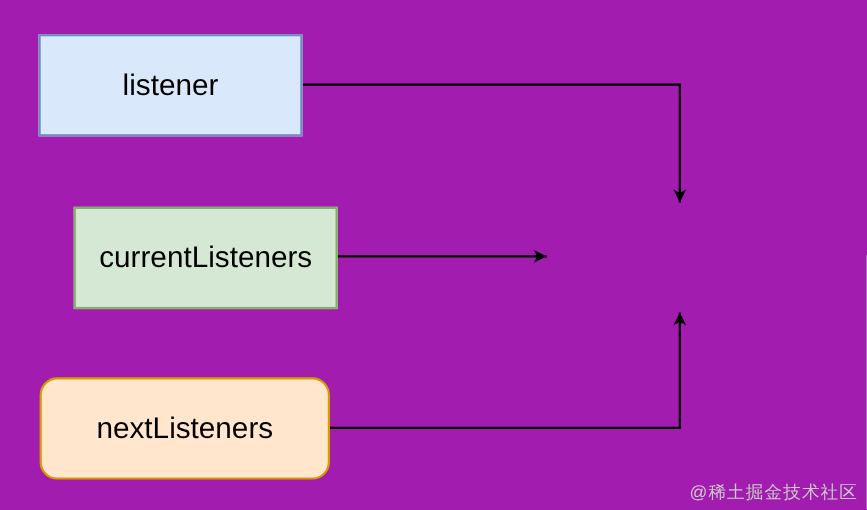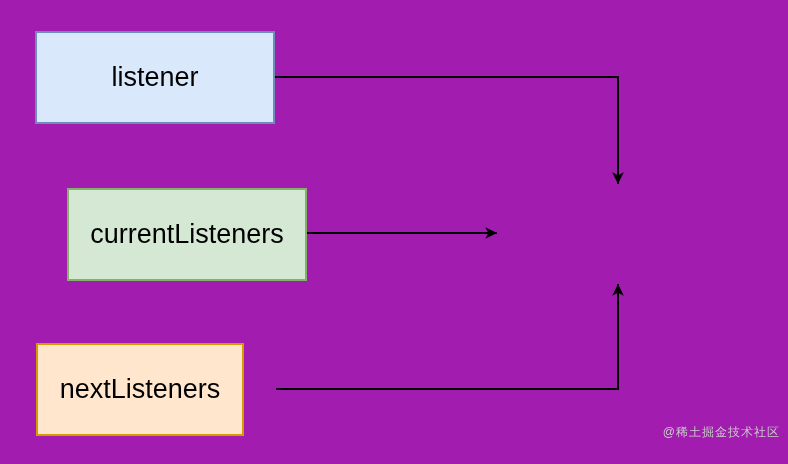--- a/index.html
+++ b/index.html
@@ -36,32 +36,32 @@
   }
   .node-listener {
     left: 35px; top: 31px; width: 240px; height: 93px;
     background: #dae8fc; border-color: #6c8ebf;
   }
   .node-current {
     left: 35px; top: 188px; width: 240px; height: 93px;
     background: #d5e8d4; border-color: #82b366; margin-left: 32px;
   }
   .node-next {
-    left: 36px; top: 343px; width: 208px; height: 93px;
-    background: #ffe6cc; border-color: #d79b00;
+    left: 36px; top: 343px; width: 264px; height: 93px;
+    background: #ffe6cc; border-color: #d79b00; border-radius: 16px;
   }
   .node-result {
     left: 500px; top: 187px; width: 238px; height: 93px;
     background: #f8cecc; border-color: #b85450;
   }
   .watermark {
     position: absolute;
     right: 8px;
-    bottom: 23px;
-    font-size: 12px;
+    bottom: 5px;
+    font-size: 16px;
     letter-spacing: 1px;
     color: #c9c9c9;
     user-select: none;
   }
 </style>
 </head>
 <body>
 
 <div class="canvas">
 

